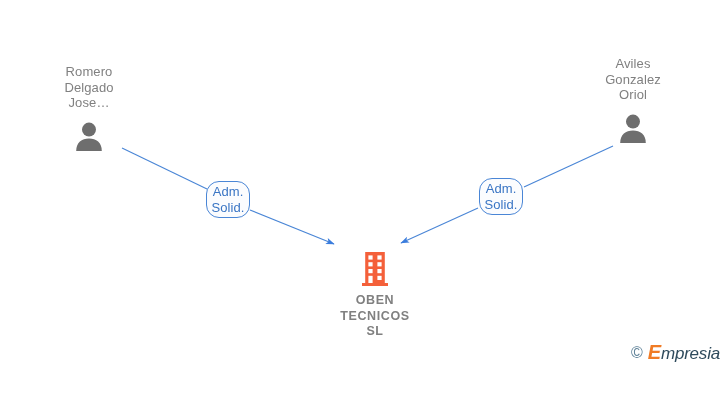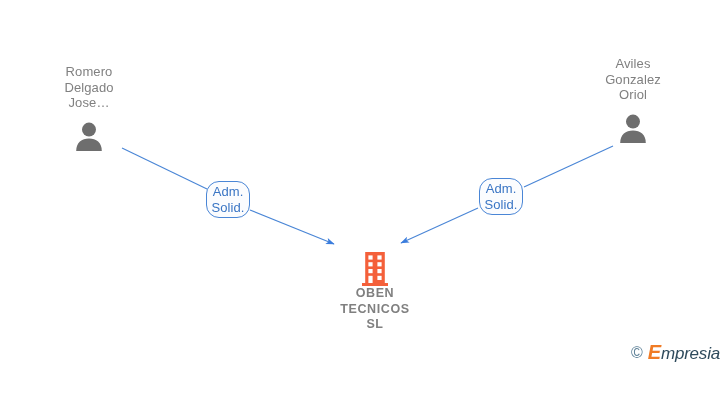--- a/index.html
+++ b/index.html
@@ -58,20 +58,21 @@
     width: 120px;
     text-align: center;
   }
   .company-icon {
     display: block;
     margin: 0 auto;
     width: 26px;
     height: 34px;
   }
   .company-label {
+    margin-top: 7px;
     color: #808080;
     font-size: 12.5px;
     font-weight: bold;
     line-height: 15.5px;
     letter-spacing: 0.6px;
     white-space: pre-line;
   }
 
   
   .edge-label {

